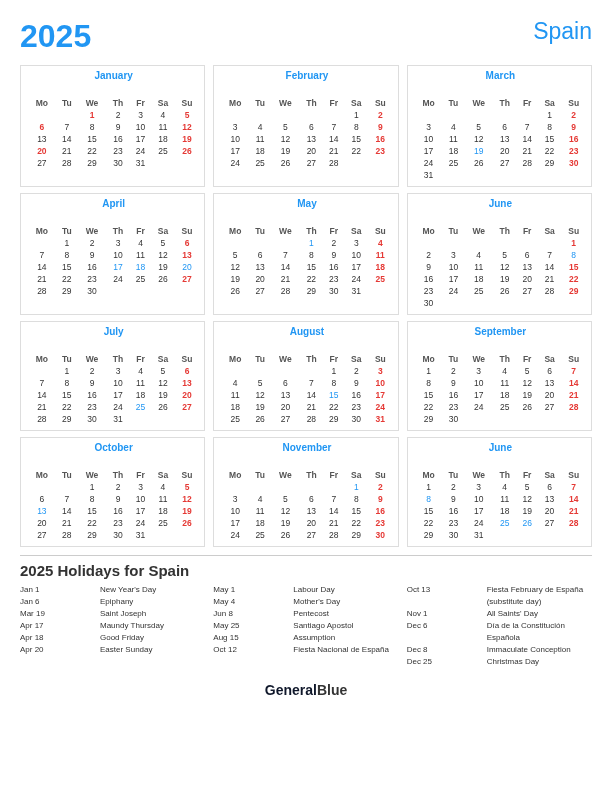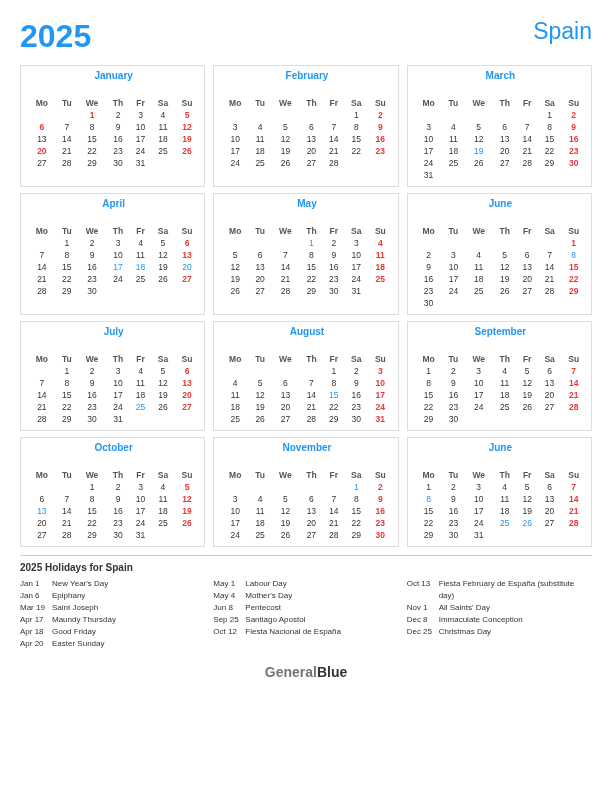--- a/index.html
+++ b/index.html
@@ -73,21 +73,21 @@
     .cal-table td.blue {
       color: #2196F3;
     }
 
     .holidays-section {
       margin-top: 8px;
       border-top: 1px solid #ccc;
       padding-top: 6px;
     }
     .holidays-title {
-      font-size: 10px;
+      font-size: 15px;
       font-weight: bold;
       color: #333;
       margin-bottom: 5px;
     }
     .holidays-grid {
       display: grid;
       grid-template-columns: 1fr 1fr 1fr;
       gap: 1px 8px;
     }
     .holiday-item {
@@ -96,36 +96,37 @@
       font-size: 8px;
       line-height: 1.5;
     }
     .holiday-date {
       color: #333;
       min-width: 28px;
       font-weight: normal;
     }
     .holiday-name {
       color: #333;
+      margin-left: 48px;
     }
     .footer {
       margin-top: 14px;
       text-align: center;
     }
     .powered-by {
       font-size: 8px;
       color: #999;
     }
     .brand {
       font-size: 14px;
       font-weight: bold;
       color: #333;
     }
     .brand-blue {
-      color: #737373;
+      color: #0f172a;
     }
   </style>
 </head>
 <body>
 
 <div class="page">
   <div class="header">
     <div class="year">2025</div>
     <div class="country">Spain</div>
   </div>
@@ -943,36 +944,44 @@
           </div>
           <div class="holiday-item">
             <span class="holiday-date">May 4</span>
             <span class="holiday-name">Mother's Day</span>
           </div>
           <div class="holiday-item">
             <span class="holiday-date">Jun 8</span>
             <span class="holiday-name">Pentecost</span>
           </div>
           <div class="holiday-item">
-            <span class="holiday-date">Sep 25</span>
+            <span class="holiday-date">May 25</span>
             <span class="holiday-name">Santiago Apostol</span>
+          </div>
+          <div class="holiday-item">
+            <span class="holiday-date">Aug 15</span>
+            <span class="holiday-name">Assumption</span>
           </div>
           <div class="holiday-item">
             <span class="holiday-date">Oct 12</span>
             <span class="holiday-name">Fiesta Nacional de España</span>
           </div>
         </div>
         <div>
           <div class="holiday-item">
             <span class="holiday-date">Oct 13</span>
             <span class="holiday-name">Fiesta February de España (substitute day)</span>
           </div>
           <div class="holiday-item">
             <span class="holiday-date">Nov 1</span>
             <span class="holiday-name">All Saints' Day</span>
+          </div>
+          <div class="holiday-item">
+            <span class="holiday-date">Dec 6</span>
+            <span class="holiday-name">Día de la Constitución Española</span>
           </div>
           <div class="holiday-item">
             <span class="holiday-date">Dec 8</span>
             <span class="holiday-name">Immaculate Conception</span>
           </div>
           <div class="holiday-item">
             <span class="holiday-date">Dec 25</span>
             <span class="holiday-name">Christmas Day</span>
           </div>
         </div>

